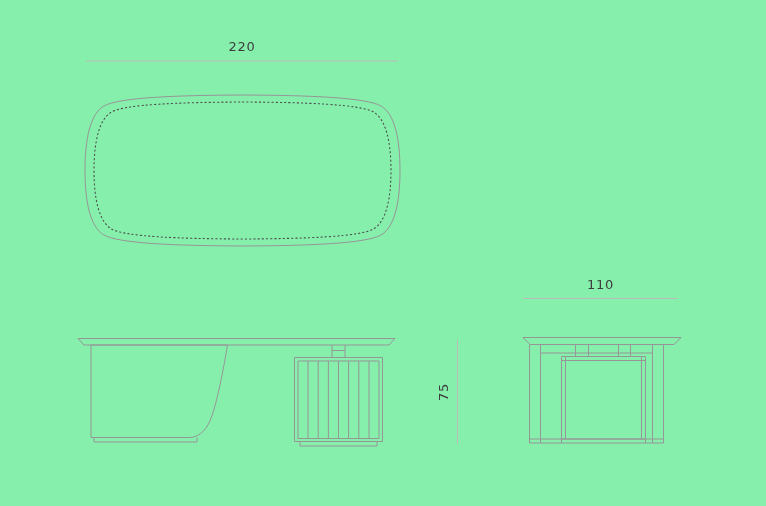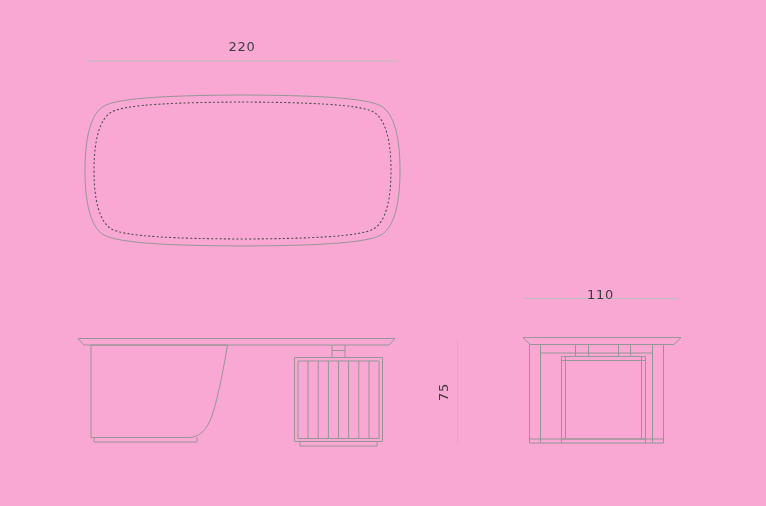--- a/index.html
+++ b/index.html
@@ -10,21 +10,21 @@
   body {
     width: 766px;
     height: 506px;
     overflow: hidden;
     font-family: "DejaVu Sans", "Liberation Sans", sans-serif;
   }
   .canvas {
     position: relative;
     width: 766px;
     height: 506px;
-    background: #f9a8d4;
+    background: #86efac;
   }
   svg.linework {
     position: absolute;
     left: 0;
     top: 0;
     width: 766px;
     height: 506px;
   }
   .outline {
     fill: none;
@@ -48,21 +48,21 @@
   .dim-label {
     position: absolute;
     color: var(--dimension-text, #3d3d3d);
     font-size: 13px;
     letter-spacing: 0.8px;
     text-align: center;
     line-height: 14px;
     user-select: none;
   }
   .dim-label.w220 { left: 86px;  top: 40px;  width: 312px; }
-  .dim-label.w110 { left: 523px; top: 278px; width: 155px; margin-top: 10px; }
+  .dim-label.w110 { left: 523px; top: 278px; width: 155px; }
   .dim-label.h75  {
     left: 429px; top: 385px; width: 30px; height: 14px;
     transform: rotate(-90deg);
     transform-origin: 50% 50%;
   }
 </style>
 </head>
 <body>
 
 <div class="canvas">

